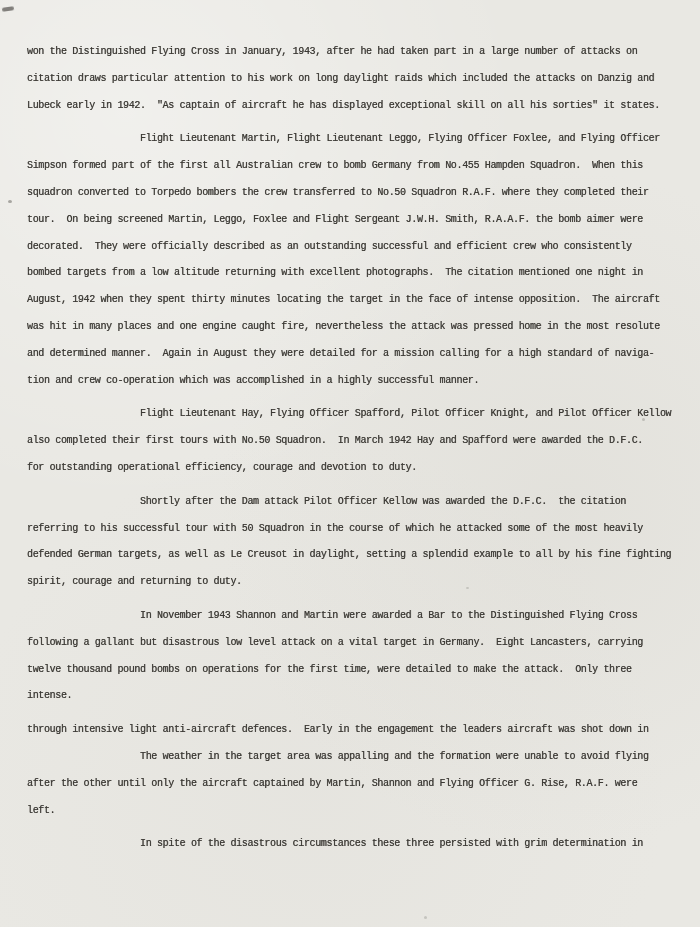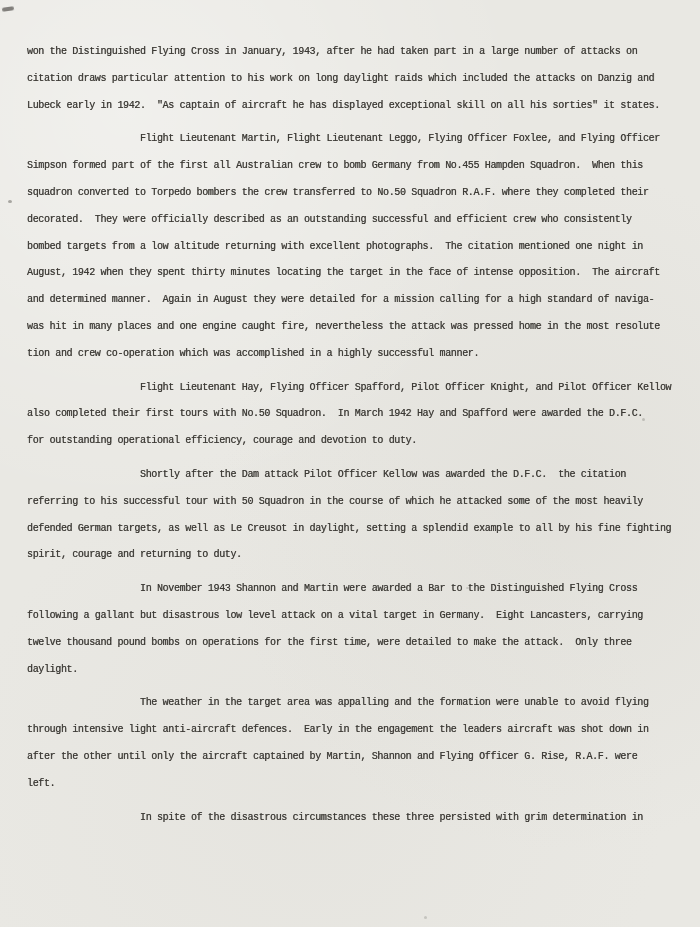--- a/index.html
+++ b/index.html
@@ -73,46 +73,47 @@
 <div class="page" id="doc-root">
     <div class="paragraph">
       <div class="line">won the Distinguished Flying Cross in January, 1943, after he had taken part in a large number of attacks on</div>
       <div class="line">citation draws particular attention to his work on long daylight raids which included the attacks on Danzig and</div>
       <div class="line">Lubeck early in 1942.  "As captain of aircraft he has displayed exceptional skill on all his sorties" it states.</div>
     </div>
     <div class="paragraph">
       <div class="line">                    Flight Lieutenant Martin, Flight Lieutenant Leggo, Flying Officer Foxlee, and Flying Officer</div>
       <div class="line">Simpson formed part of the first all Australian crew to bomb Germany from No.455 Hampden Squadron.  When this</div>
       <div class="line">squadron converted to Torpedo bombers the crew transferred to No.50 Squadron R.A.F. where they completed their</div>
+      <div class="line">tour.  On being screened Martin, Leggo, Foxlee and Flight Sergeant J.W.H. Smith, R.A.A.F. the bomb aimer were</div>
       <div class="line">decorated.  They were officially described as an outstanding successful and efficient crew who consistently</div>
       <div class="line">bombed targets from a low altitude returning with excellent photographs.  The citation mentioned one night in</div>
       <div class="line">August, 1942 when they spent thirty minutes locating the target in the face of intense opposition.  The aircraft</div>
+      <div class="line">was hit in many places and one engine caught fire, nevertheless the attack was pressed home in the most resolute</div>
       <div class="line">and determined manner.  Again in August they were detailed for a mission calling for a high standard of naviga-</div>
-      <div class="line">was hit in many places and one engine caught fire, nevertheless the attack was pressed home in the most resolute</div>
       <div class="line">tion and crew co-operation which was accomplished in a highly successful manner.</div>
     </div>
     <div class="paragraph">
       <div class="line">                    Flight Lieutenant Hay, Flying Officer Spafford, Pilot Officer Knight, and Pilot Officer Kellow</div>
       <div class="line">also completed their first tours with No.50 Squadron.  In March 1942 Hay and Spafford were awarded the D.F.C.</div>
       <div class="line">for outstanding operational efficiency, courage and devotion to duty.</div>
     </div>
     <div class="paragraph">
       <div class="line">                    Shortly after the Dam attack Pilot Officer Kellow was awarded the D.F.C.  the citation</div>
       <div class="line">referring to his successful tour with 50 Squadron in the course of which he attacked some of the most heavily</div>
       <div class="line">defended German targets, as well as Le Creusot in daylight, setting a splendid example to all by his fine fighting</div>
       <div class="line">spirit, courage and returning to duty.</div>
     </div>
     <div class="paragraph">
       <div class="line">                    In November 1943 Shannon and Martin were awarded a Bar to the Distinguished Flying Cross</div>
       <div class="line">following a gallant but disastrous low level attack on a vital target in Germany.  Eight Lancasters, carrying</div>
       <div class="line">twelve thousand pound bombs on operations for the first time, were detailed to make the attack.  Only three</div>
-      <div class="line">daylight.</div>
+      <div class="line">intense.</div>
     </div>
     <div class="paragraph">
+      <div class="line">through intensive light anti-aircraft defences.  Early in the engagement the leaders aircraft was shot down in</div>
       <div class="line">                    The weather in the target area was appalling and the formation were unable to avoid flying</div>
-      <div class="line">through intensive light anti-aircraft defences.  Early in the engagement the leaders aircraft was shot down in</div>
       <div class="line">after the other until only the aircraft captained by Martin, Shannon and Flying Officer G. Rise, R.A.F. were</div>
       <div class="line">left.</div>
     </div>
     <div class="paragraph">
       <div class="line">                    In spite of the disastrous circumstances these three persisted with grim determination in</div>
     </div>
   </div>
 
 </body></html>

